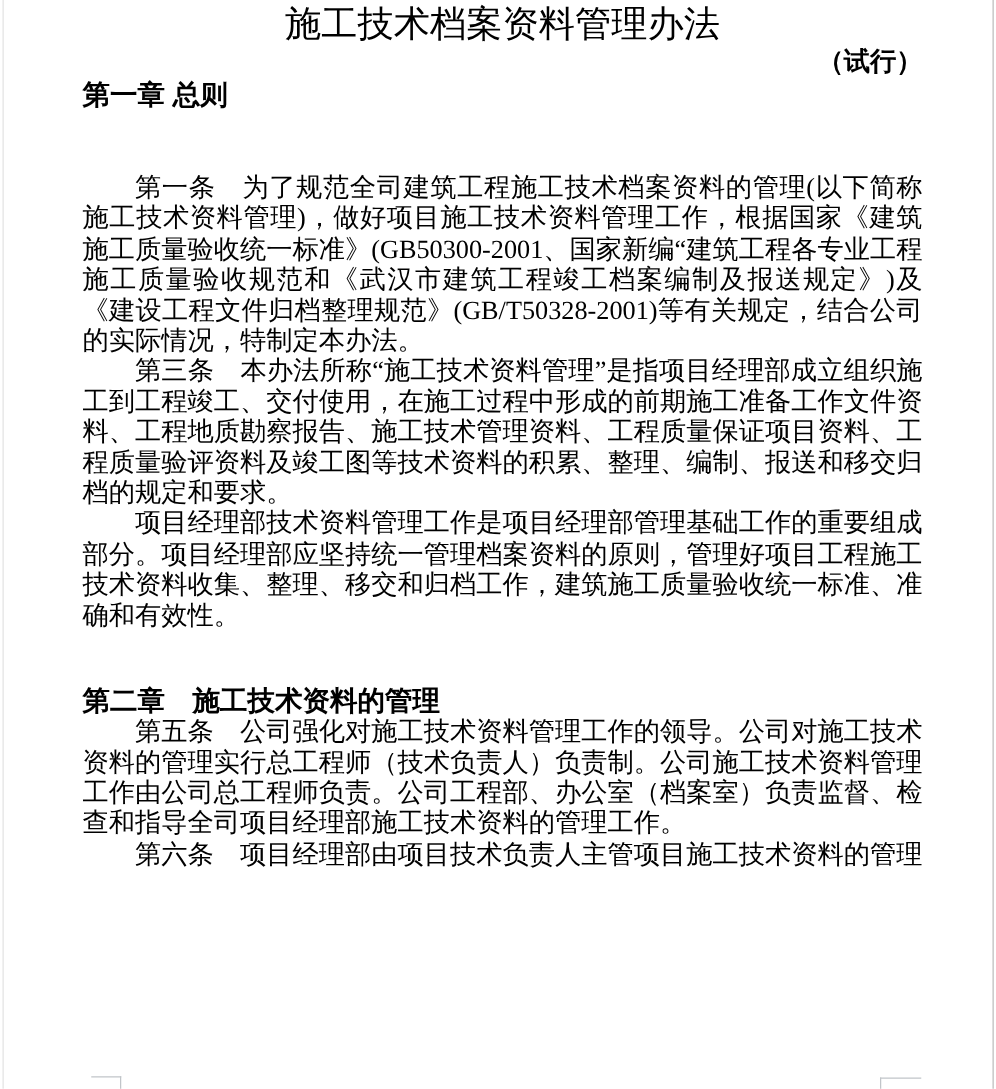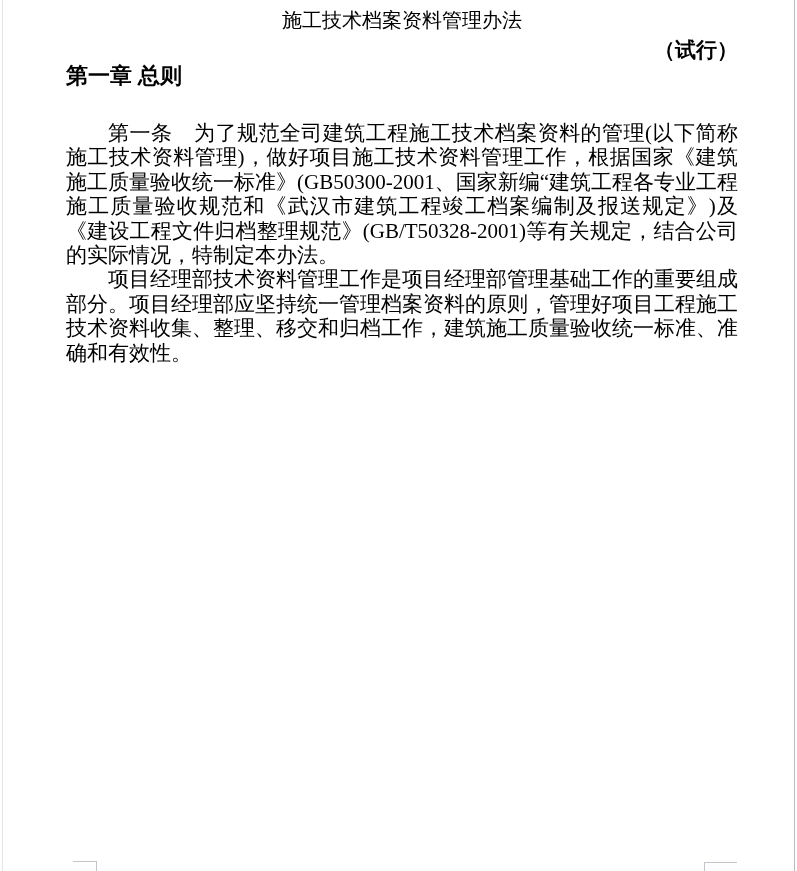--- a/index.html
+++ b/index.html
@@ -33,21 +33,21 @@
     position: absolute;
     left: 66px;
     top: 0;
     width: 672px;
   }
   .doc-title {
     margin: 0;
     padding-top: 3px;
     font-family: "Liberation Serif", serif;
     font-weight: 400;
-    font-size: 20px;
+    font-size: 29px;
     line-height: 35px;
     text-align: center;
     white-space: nowrap;
   }
   .doc-subtitle {
     font-family: "Liberation Sans", sans-serif;
     font-weight: 700;
     font-size: 21px;
     line-height: 24px;
     text-align: right;
@@ -66,21 +66,21 @@
   }
   p.body-para {
     margin: 0;
     font-family: "Liberation Serif", serif;
     font-size: 21px;
     line-height: 24.4px;
     text-align: justify;
     text-indent: 2em;
   }
   p.first-body {
-    margin-top: 31px;
+    margin-top: 48px;
   }
   .crop-mark {
     position: absolute;
     box-sizing: border-box;
   }
   .crop-left {
     left: 73px;
     top: 861px;
     width: 24px;
     height: 10px;
@@ -103,20 +103,26 @@
   <div class="edge edge-left"></div>
   <div class="edge edge-right"></div>
 
   <div class="content">
     <h1 class="doc-title">施工技术档案资料管理办法</h1>
     <div class="doc-subtitle">（试行）</div>
 
     <section class="chapter chapter-1">
       <h2 class="chapter-heading">第一章 总则</h2>
       <p class="body-para first-body">第一条　为了规范全司建筑工程施工技术档案资料的管理(以下简称施工技术资料管理)，做好项目施工技术资料管理工作，根据国家《建筑施工质量验收统一标准》(GB50300-2001、国家新编“建筑工程各专业工程施工质量验收规范和《武汉市建筑工程竣工档案编制及报送规定》)及《建设工程文件归档整理规范》(GB/T50328-2001)等有关规定，结合公司的实际情况，特制定本办法。</p>
+      <p class="body-para">第三条　本办法所称“施工技术资料管理”是指项目经理部成立组织施工到工程竣工、交付使用，在施工过程中形成的前期施工准备工作文件资料、工程地质勘察报告、施工技术管理资料、工程质量保证项目资料、工程质量验评资料及竣工图等技术资料的积累、整理、编制、报送和移交归档的规定和要求。</p>
       <p class="body-para">项目经理部技术资料管理工作是项目经理部管理基础工作的重要组成部分。项目经理部应坚持统一管理档案资料的原则，管理好项目工程施工技术资料收集、整理、移交和归档工作，建筑施工质量验收统一标准、准确和有效性。</p>
     </section>
 
+    <section class="chapter chapter-2">
+      <h2 class="chapter-heading">第二章　施工技术资料的管理</h2>
+      <p class="body-para">第五条　公司强化对施工技术资料管理工作的领导。公司对施工技术资料的管理实行总工程师（技术负责人）负责制。公司施工技术资料管理工作由公司总工程师负责。公司工程部、办公室（档案室）负责监督、检查和指导全司项目经理部施工技术资料的管理工作。</p>
+      <p class="body-para">第六条　项目经理部由项目技术负责人主管项目施工技术资料的管理</p>
+    </section>
   </div>
 
   <div class="crop-mark crop-left"></div>
   <div class="crop-mark crop-right"></div>
 </div>
 
 </body></html>

